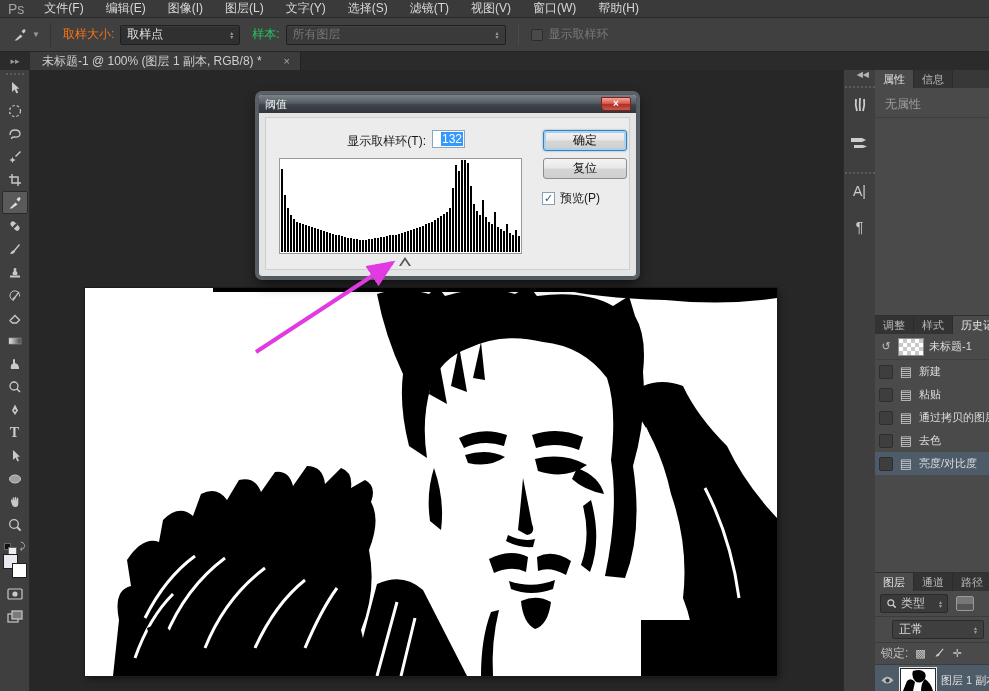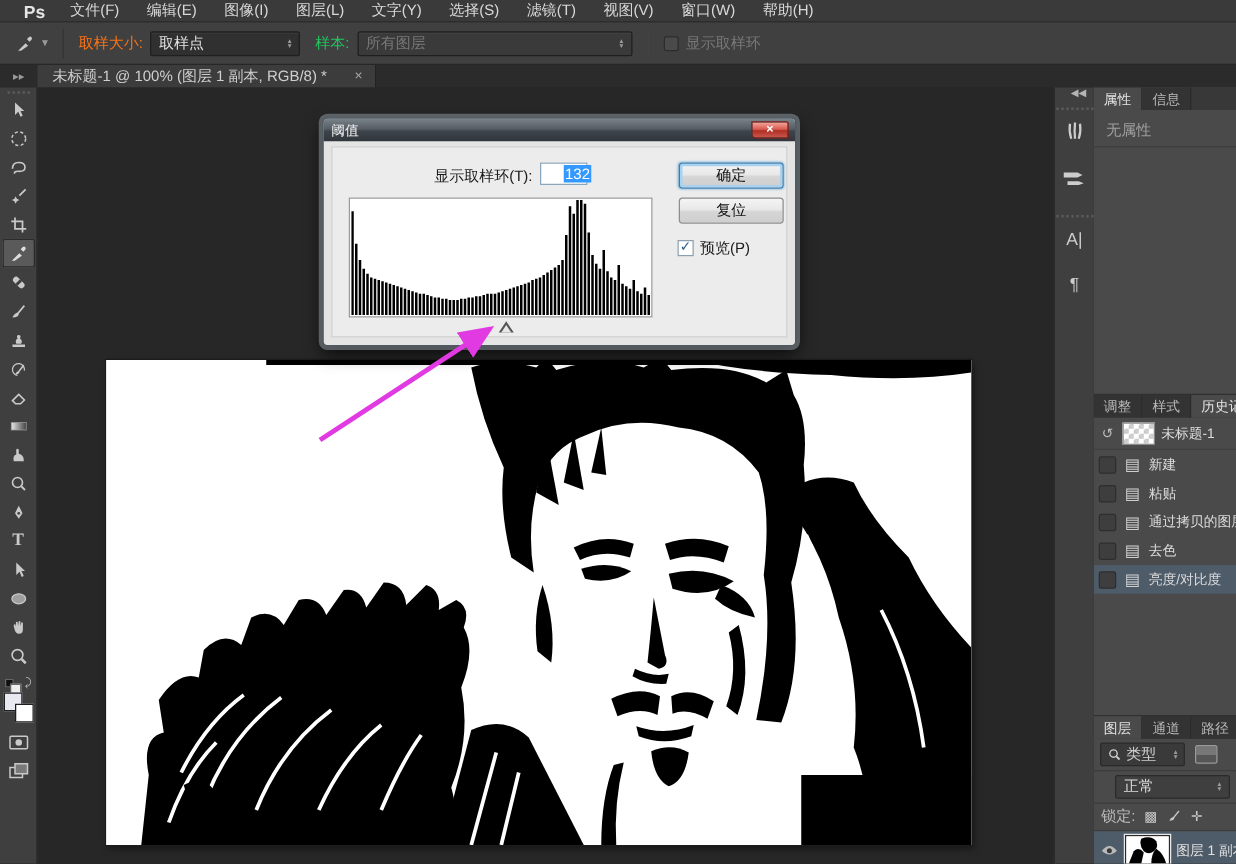--- a/index.html
+++ b/index.html
@@ -5,21 +5,21 @@
   * { margin:0; padding:0; box-sizing:border-box; }
   html,body { width:989px; height:691px; overflow:hidden; background:#282828;
     font-family:"Liberation Sans","DejaVu Sans",sans-serif; font-size:12px; color:#d6d6d6;
     -webkit-font-smoothing:antialiased; }
   .abs { position:absolute; }
   #app { position:relative; width:989px; height:691px; }
 
   
   #menubar { left:0; top:0; width:989px; height:18px; background:#3a3a3a;
     border-bottom:1px solid #2a2a2a; display:flex; align-items:center; gap:2px; }
-  .ps-logo { color:#e5e5e5; font-weight:bold; font-size:14px; padding:0 8px 0 19px; letter-spacing:0; }
+  .ps-logo { color:#a3a3a3; font-weight:normal; font-size:14px; padding:0 8px 0 8px; letter-spacing:0; }
   .menu-item { padding:1px 10px; color:#d8d8d8; font-size:12px; cursor:default; }
 
   
   #optionsbar { left:0; top:18px; width:989px; height:34px; background:#404040;
     border-bottom:1px solid #272727; display:flex; align-items:center; }
   .tool-preset { display:flex; align-items:center; gap:4px; padding:0 10px 0 12px;
     border-right:1px solid #333; height:24px; }
   .opt-label { margin-left:12px; color:#f97316; }
   .opt-select { margin-left:6px; height:20px; background:#303030; border:1px solid #1f1f1f;
     border-radius:2px; display:flex; align-items:center; padding:0 6px; min-width:120px;
@@ -67,21 +67,21 @@
     box-shadow:0 0 0 3px rgba(140,150,158,.55), 0 6px 14px rgba(0,0,0,.75); }
   #dlg-title { height:18px; border-radius:3px 3px 0 0; padding:2px 6px; color:#f2f2f2; font-size:11px;
     background:linear-gradient(#7a828a,#565d64 45%,#3e444b 55%,#31363c); display:flex; align-items:center; }
   #dlg-close { position:absolute; right:5px; top:2px; width:30px; height:14px; border-radius:0 2px 0 4px;
     background:linear-gradient(#f5a49b,#d65b50 45%,#b02f24 55%,#c8584e); border:1px solid #7c2018;
     color:#fff; font-size:10px; font-weight:bold; display:flex; align-items:center; justify-content:center; line-height:1; }
   #dlg-body { position:absolute; left:6px; right:6px; top:22px; bottom:6px; background:#ececec;
     border:1px solid #cfcfcf; }
   .dlg-label { position:absolute; left:0; top:15px; width:160px; text-align:right; color:#1a1a1a; font-size:12px; }
   #dlg-input { position:absolute; left:166px; top:12px; width:33px; height:18px; background:#fff;
-    border:1px solid #8aa8bd; font-size:12px; display:flex; align-items:center; padding:0 18px; }
+    border:1px solid #8aa8bd; font-size:12px; display:flex; align-items:center; padding:0 8px; }
   #dlg-input span { background:#3399ff; color:#fff; padding:0 1px; }
   #hist-box { position:absolute; left:13px; top:40px; width:243px; height:96px; background:#fff;
     border:1px solid #9a9a9a; }
   #hist-bars { position:absolute; left:1px; right:1px; top:1px; bottom:1px; display:flex;
     align-items:flex-end; gap:1px; overflow:hidden; }
   .hbar { width:2px; background:#000; flex:0 0 2px; }
   #slider { position:absolute; top:139px; width:12px; height:9px; }
   #slider:before { content:""; position:absolute; left:0; top:0; border-left:6px solid transparent;
     border-right:6px solid transparent; border-bottom:9px solid #555; }
   #slider:after { content:""; position:absolute; left:2px; top:3px; border-left:4px solid transparent;

